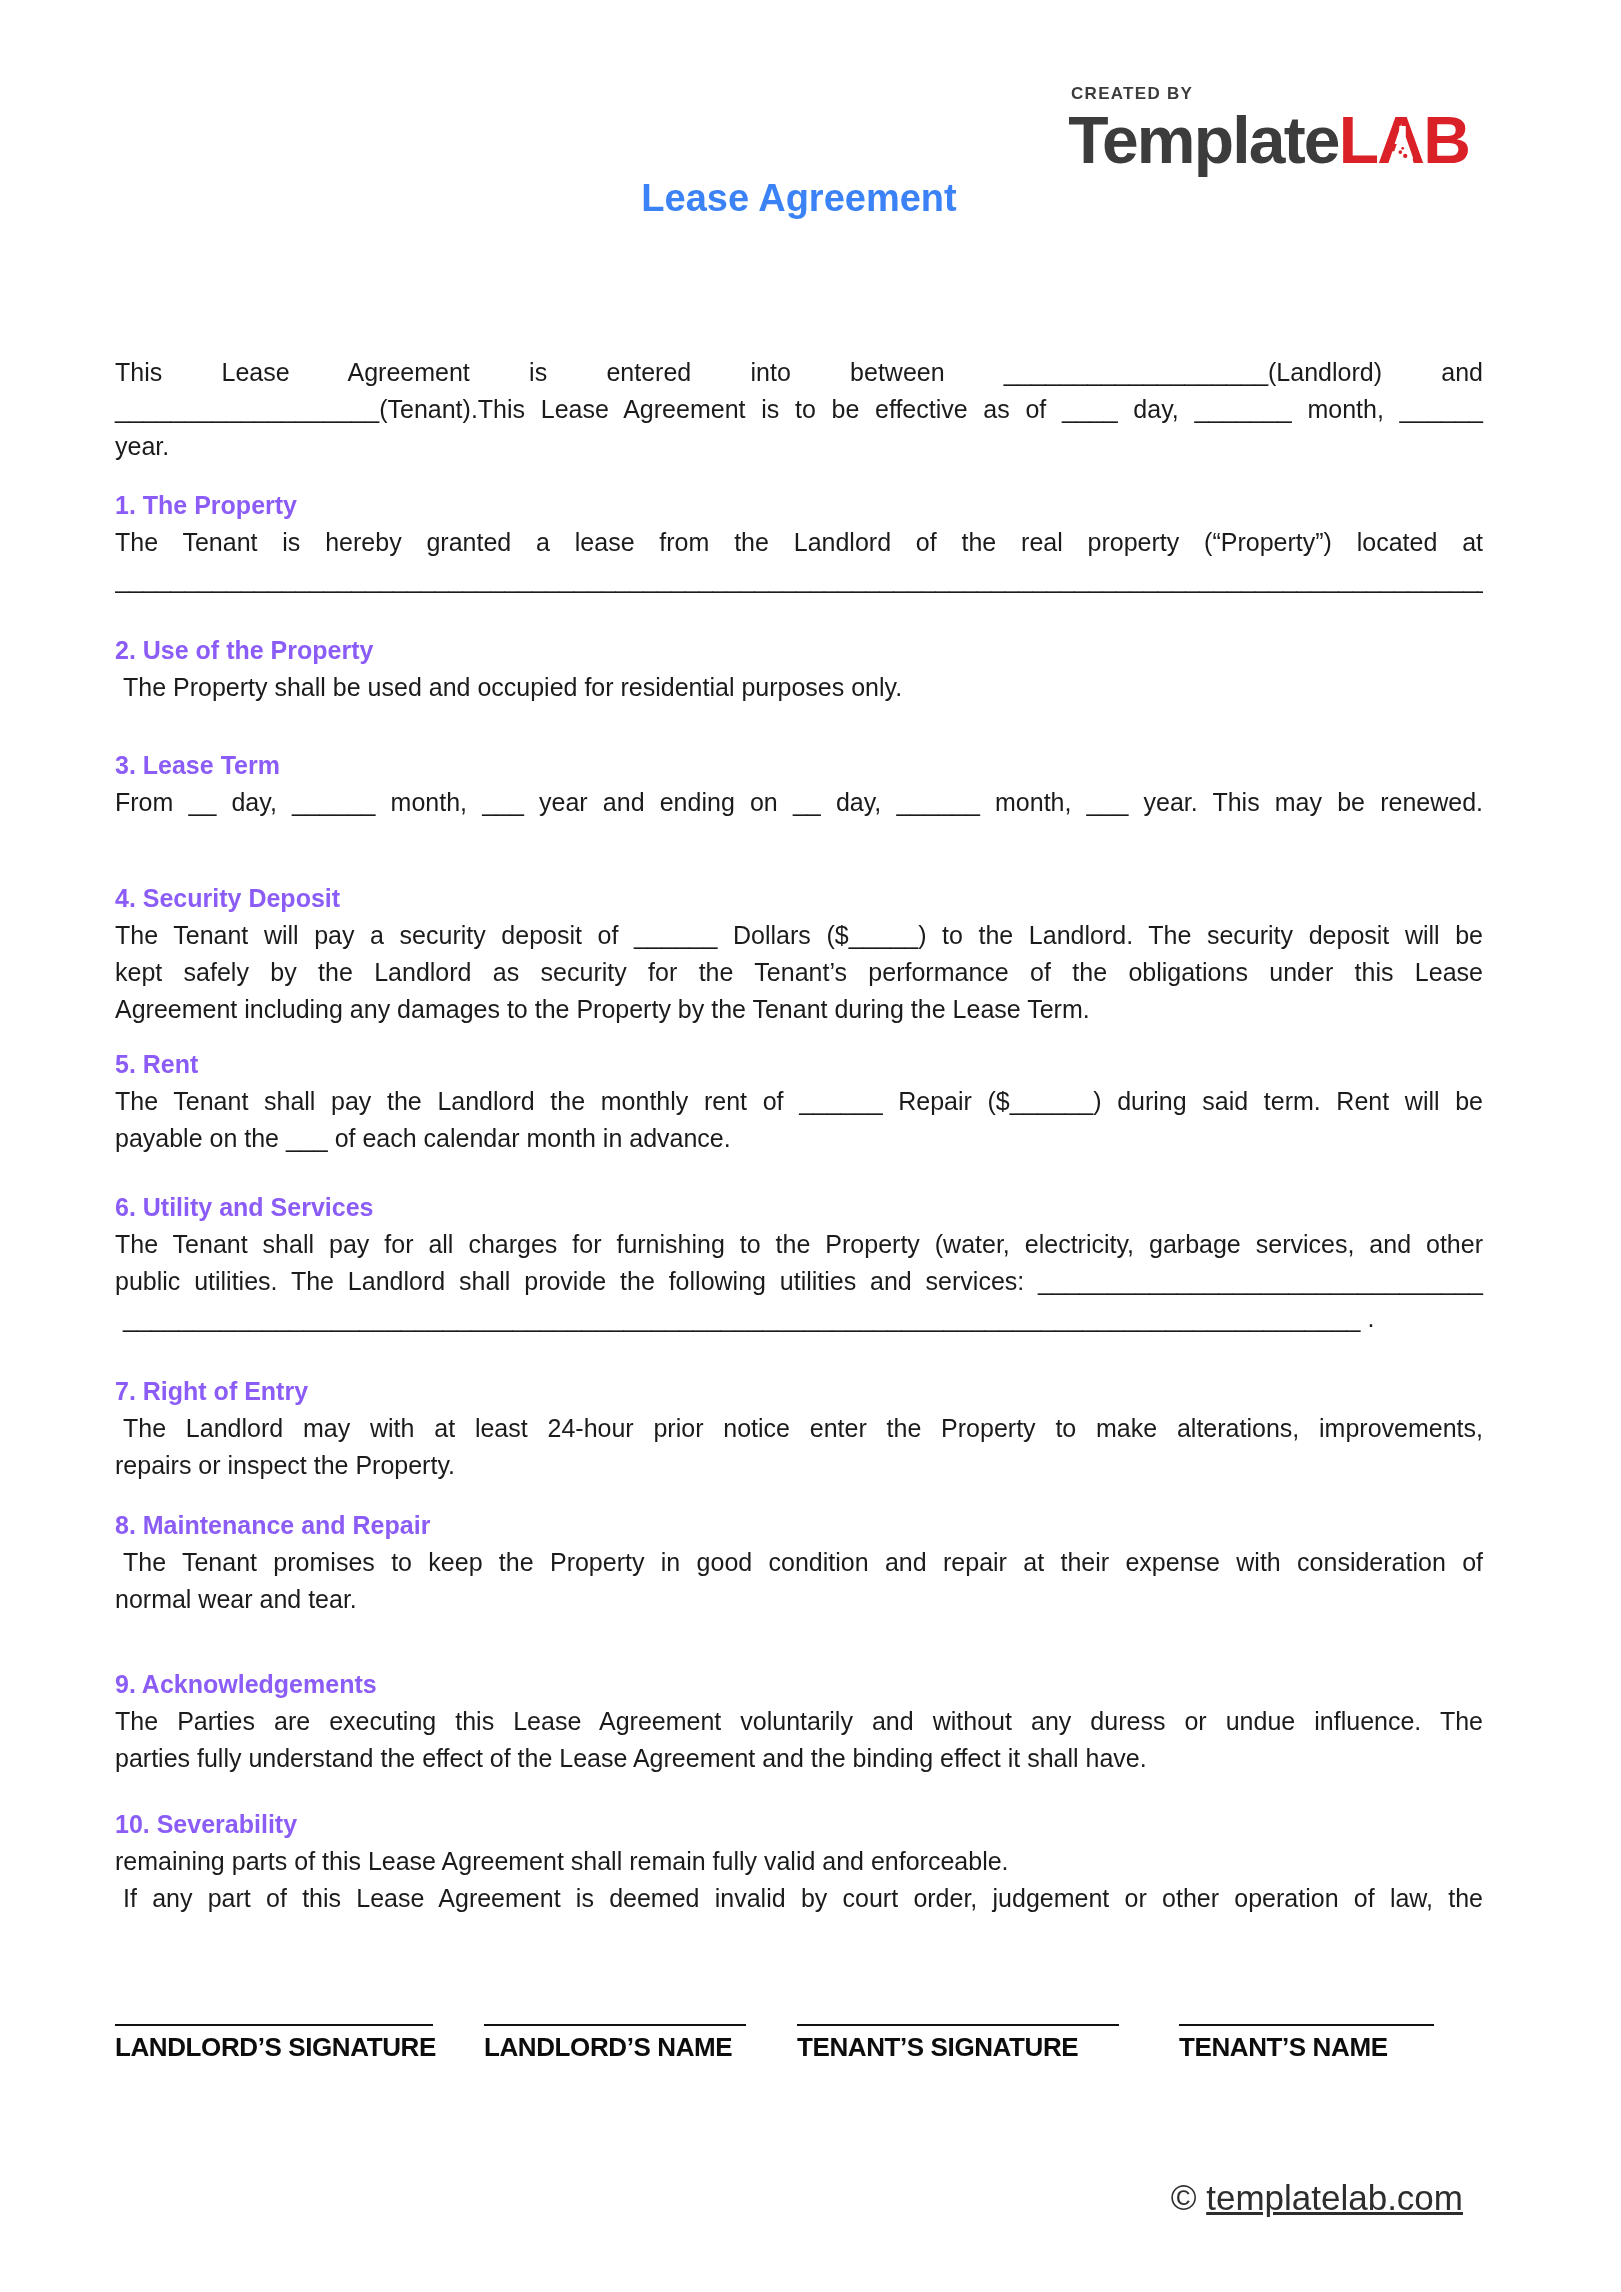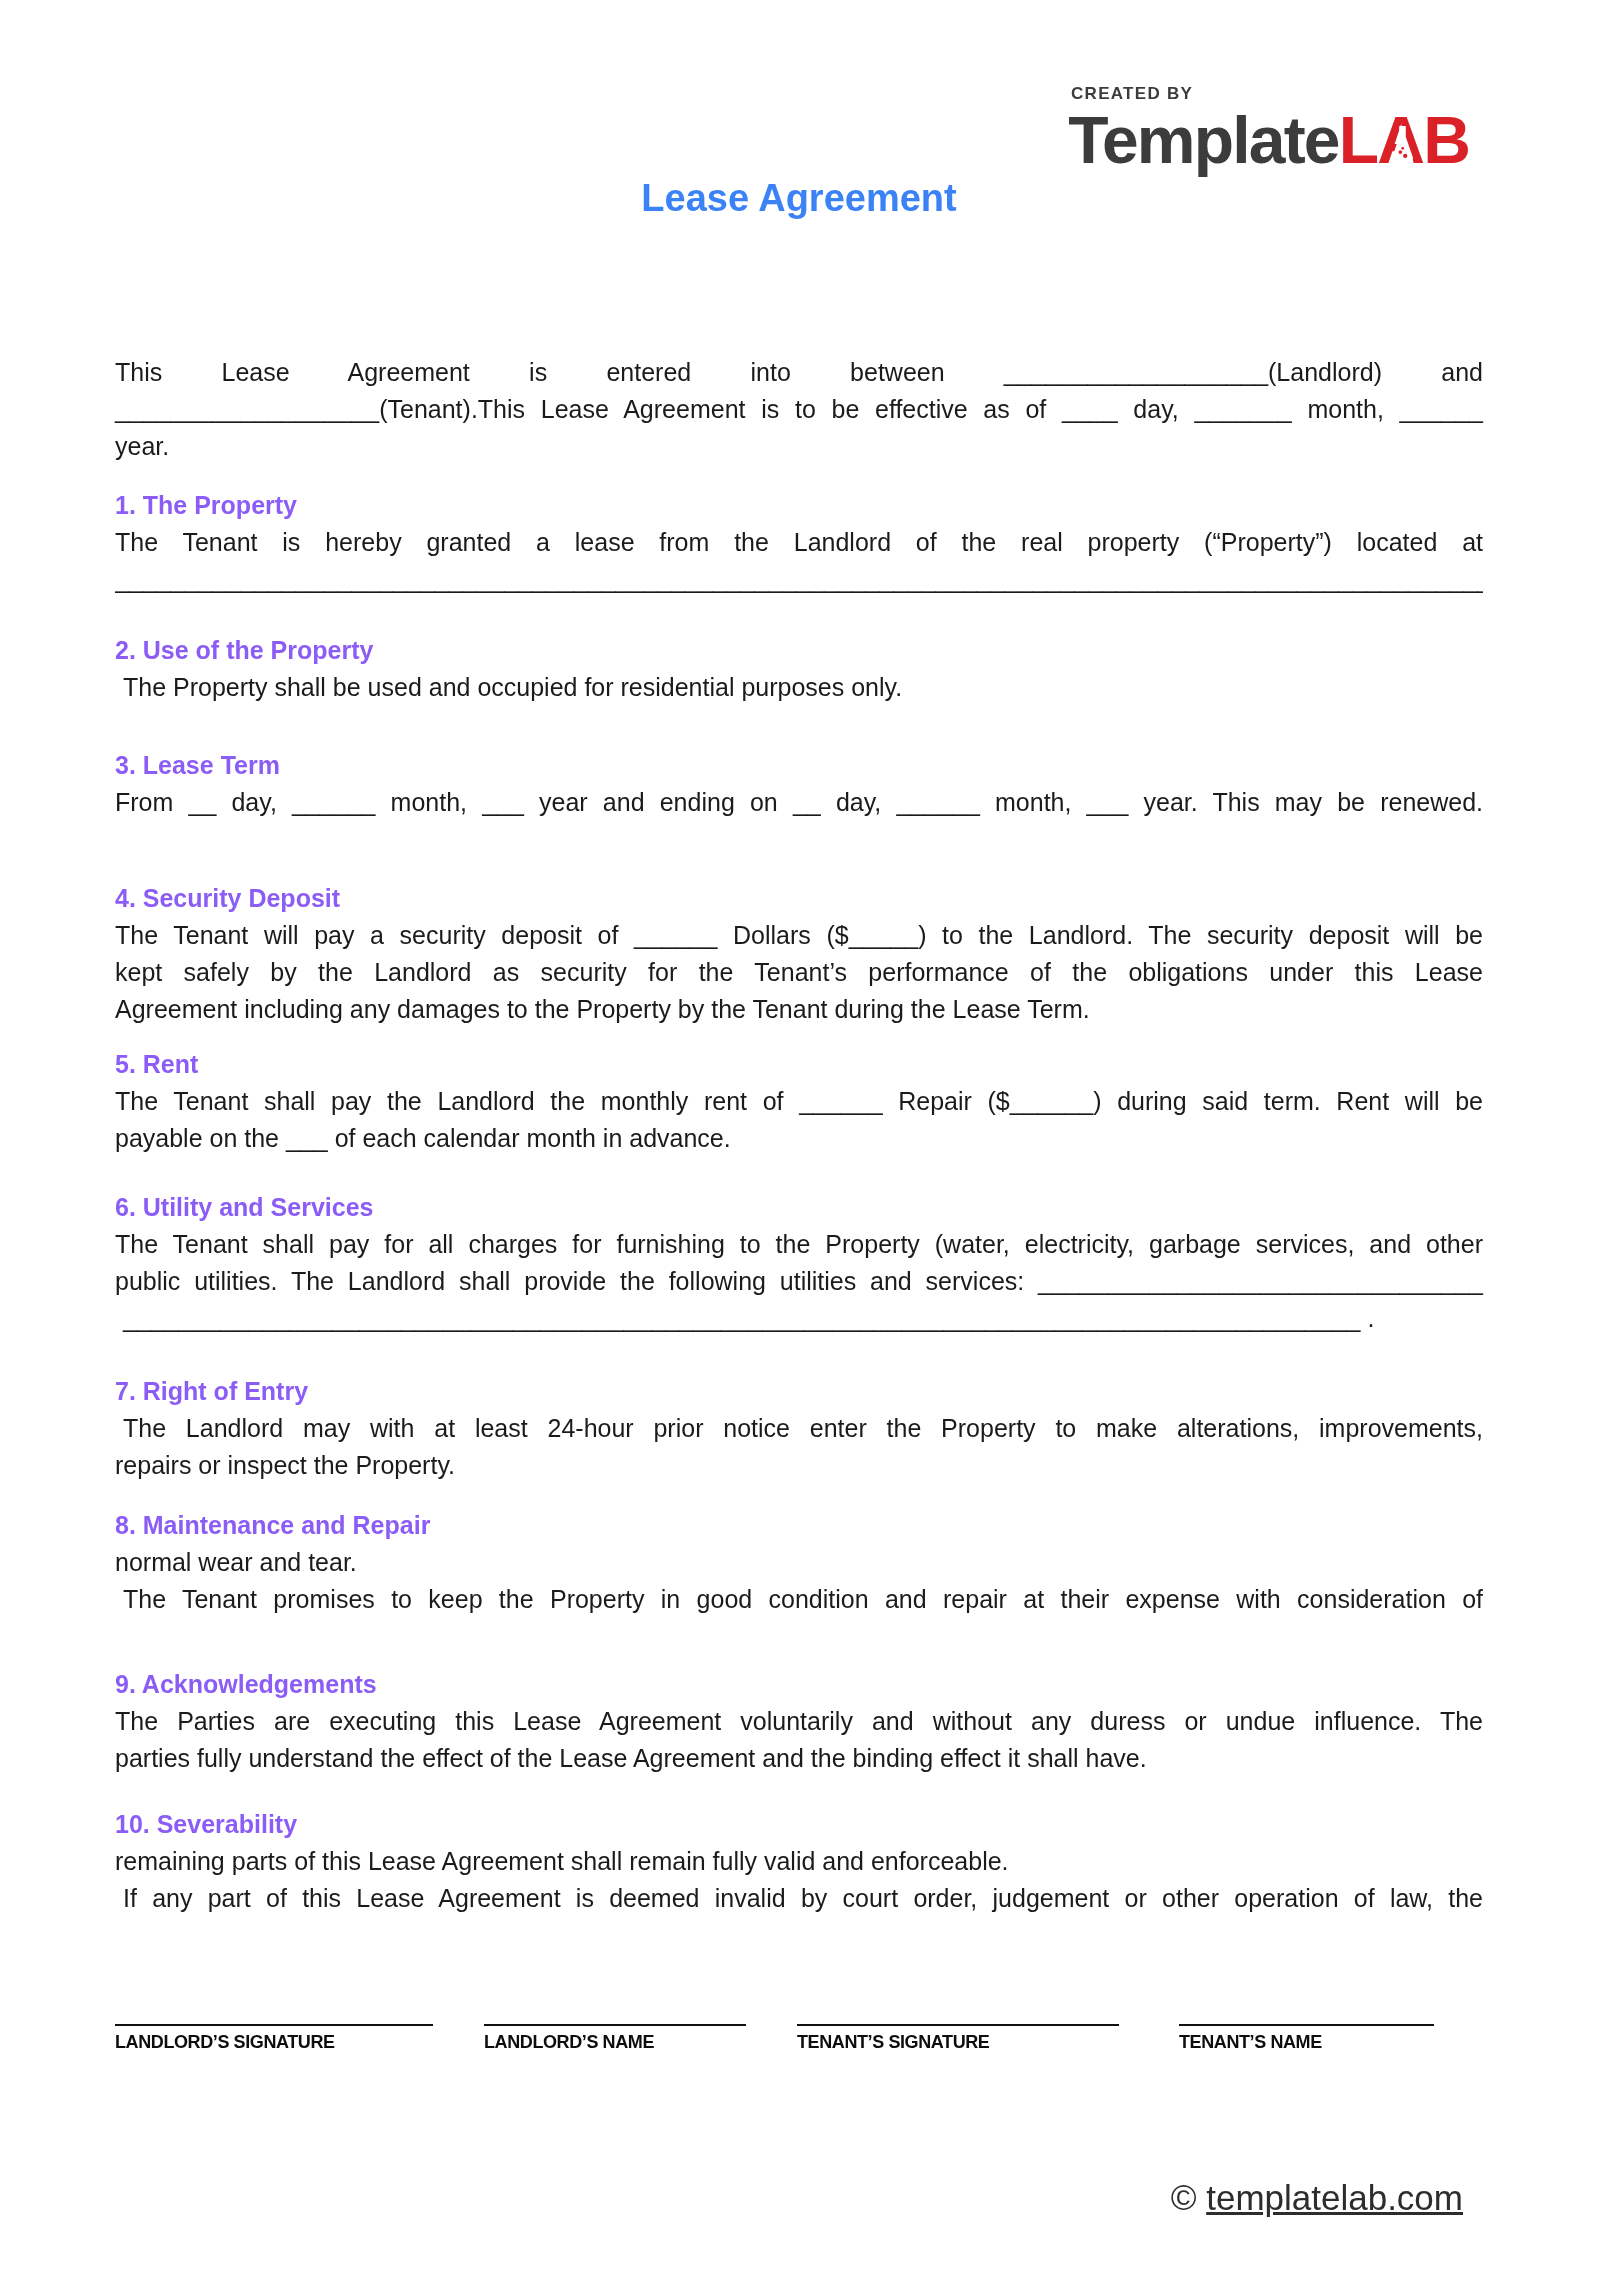--- a/index.html
+++ b/index.html
@@ -53,21 +53,21 @@
   .sec-10 { margin-top:29px; }
   .fill-line { letter-spacing:0; overflow:hidden; white-space:nowrap; }
   
   .sig-row { margin-top:107px; display:flex; align-items:flex-start; }
   .sig-col-1 { width:318px; margin-right:51px; }
   .sig-col-2 { width:262px; margin-right:51px; }
   .sig-col-3 { width:322px; margin-right:60px; }
   .sig-col-4 { width:255px; }
   .sig-line { border-top:2.7px solid #111; height:0; }
   .sig-label {
-    margin-top:6.3px; font-size:18px; font-weight:bold; color:#0d0d0d;
+    margin-top:6.3px; font-size:26px; font-weight:bold; color:#0d0d0d;
     letter-spacing:-0.4px; white-space:nowrap;
   }
   
   .footer {
     position:absolute; top:2183px; right:158px;
     font-size:35px; color:#2d2d2d; line-height:30px;
   }
   .footer a { color:#2d2d2d; text-decoration:underline; cursor:pointer; }
 </style>
 </head>
@@ -134,22 +134,22 @@
     </div>
 
     <div class="sec-7">
       <div class="section-heading">7. Right of Entry</div>
       <div class="line jline indent-sm">The Landlord may with at least 24-hour prior notice enter the Property to make alterations, improvements,</div>
       <div class="line">repairs or inspect the Property.</div>
     </div>
 
     <div class="sec-8">
       <div class="section-heading">8. Maintenance and Repair</div>
+      <div class="line jline indent-sm">The Tenant promises to keep the Property in good condition and repair at their expense with consideration of</div>
       <div class="line">normal wear and tear.</div>
-      <div class="line jline indent-sm">The Tenant promises to keep the Property in good condition and repair at their expense with consideration of</div>
     </div>
 
     <div class="sec-9">
       <div class="section-heading">9. Acknowledgements</div>
       <div class="line jline">The Parties are executing this Lease Agreement voluntarily and without any duress or undue influence. The</div>
       <div class="line">parties fully understand the effect of the Lease Agreement and the binding effect it shall have.</div>
     </div>
 
     <div class="sec-10">
       <div class="section-heading">10. Severability</div>

